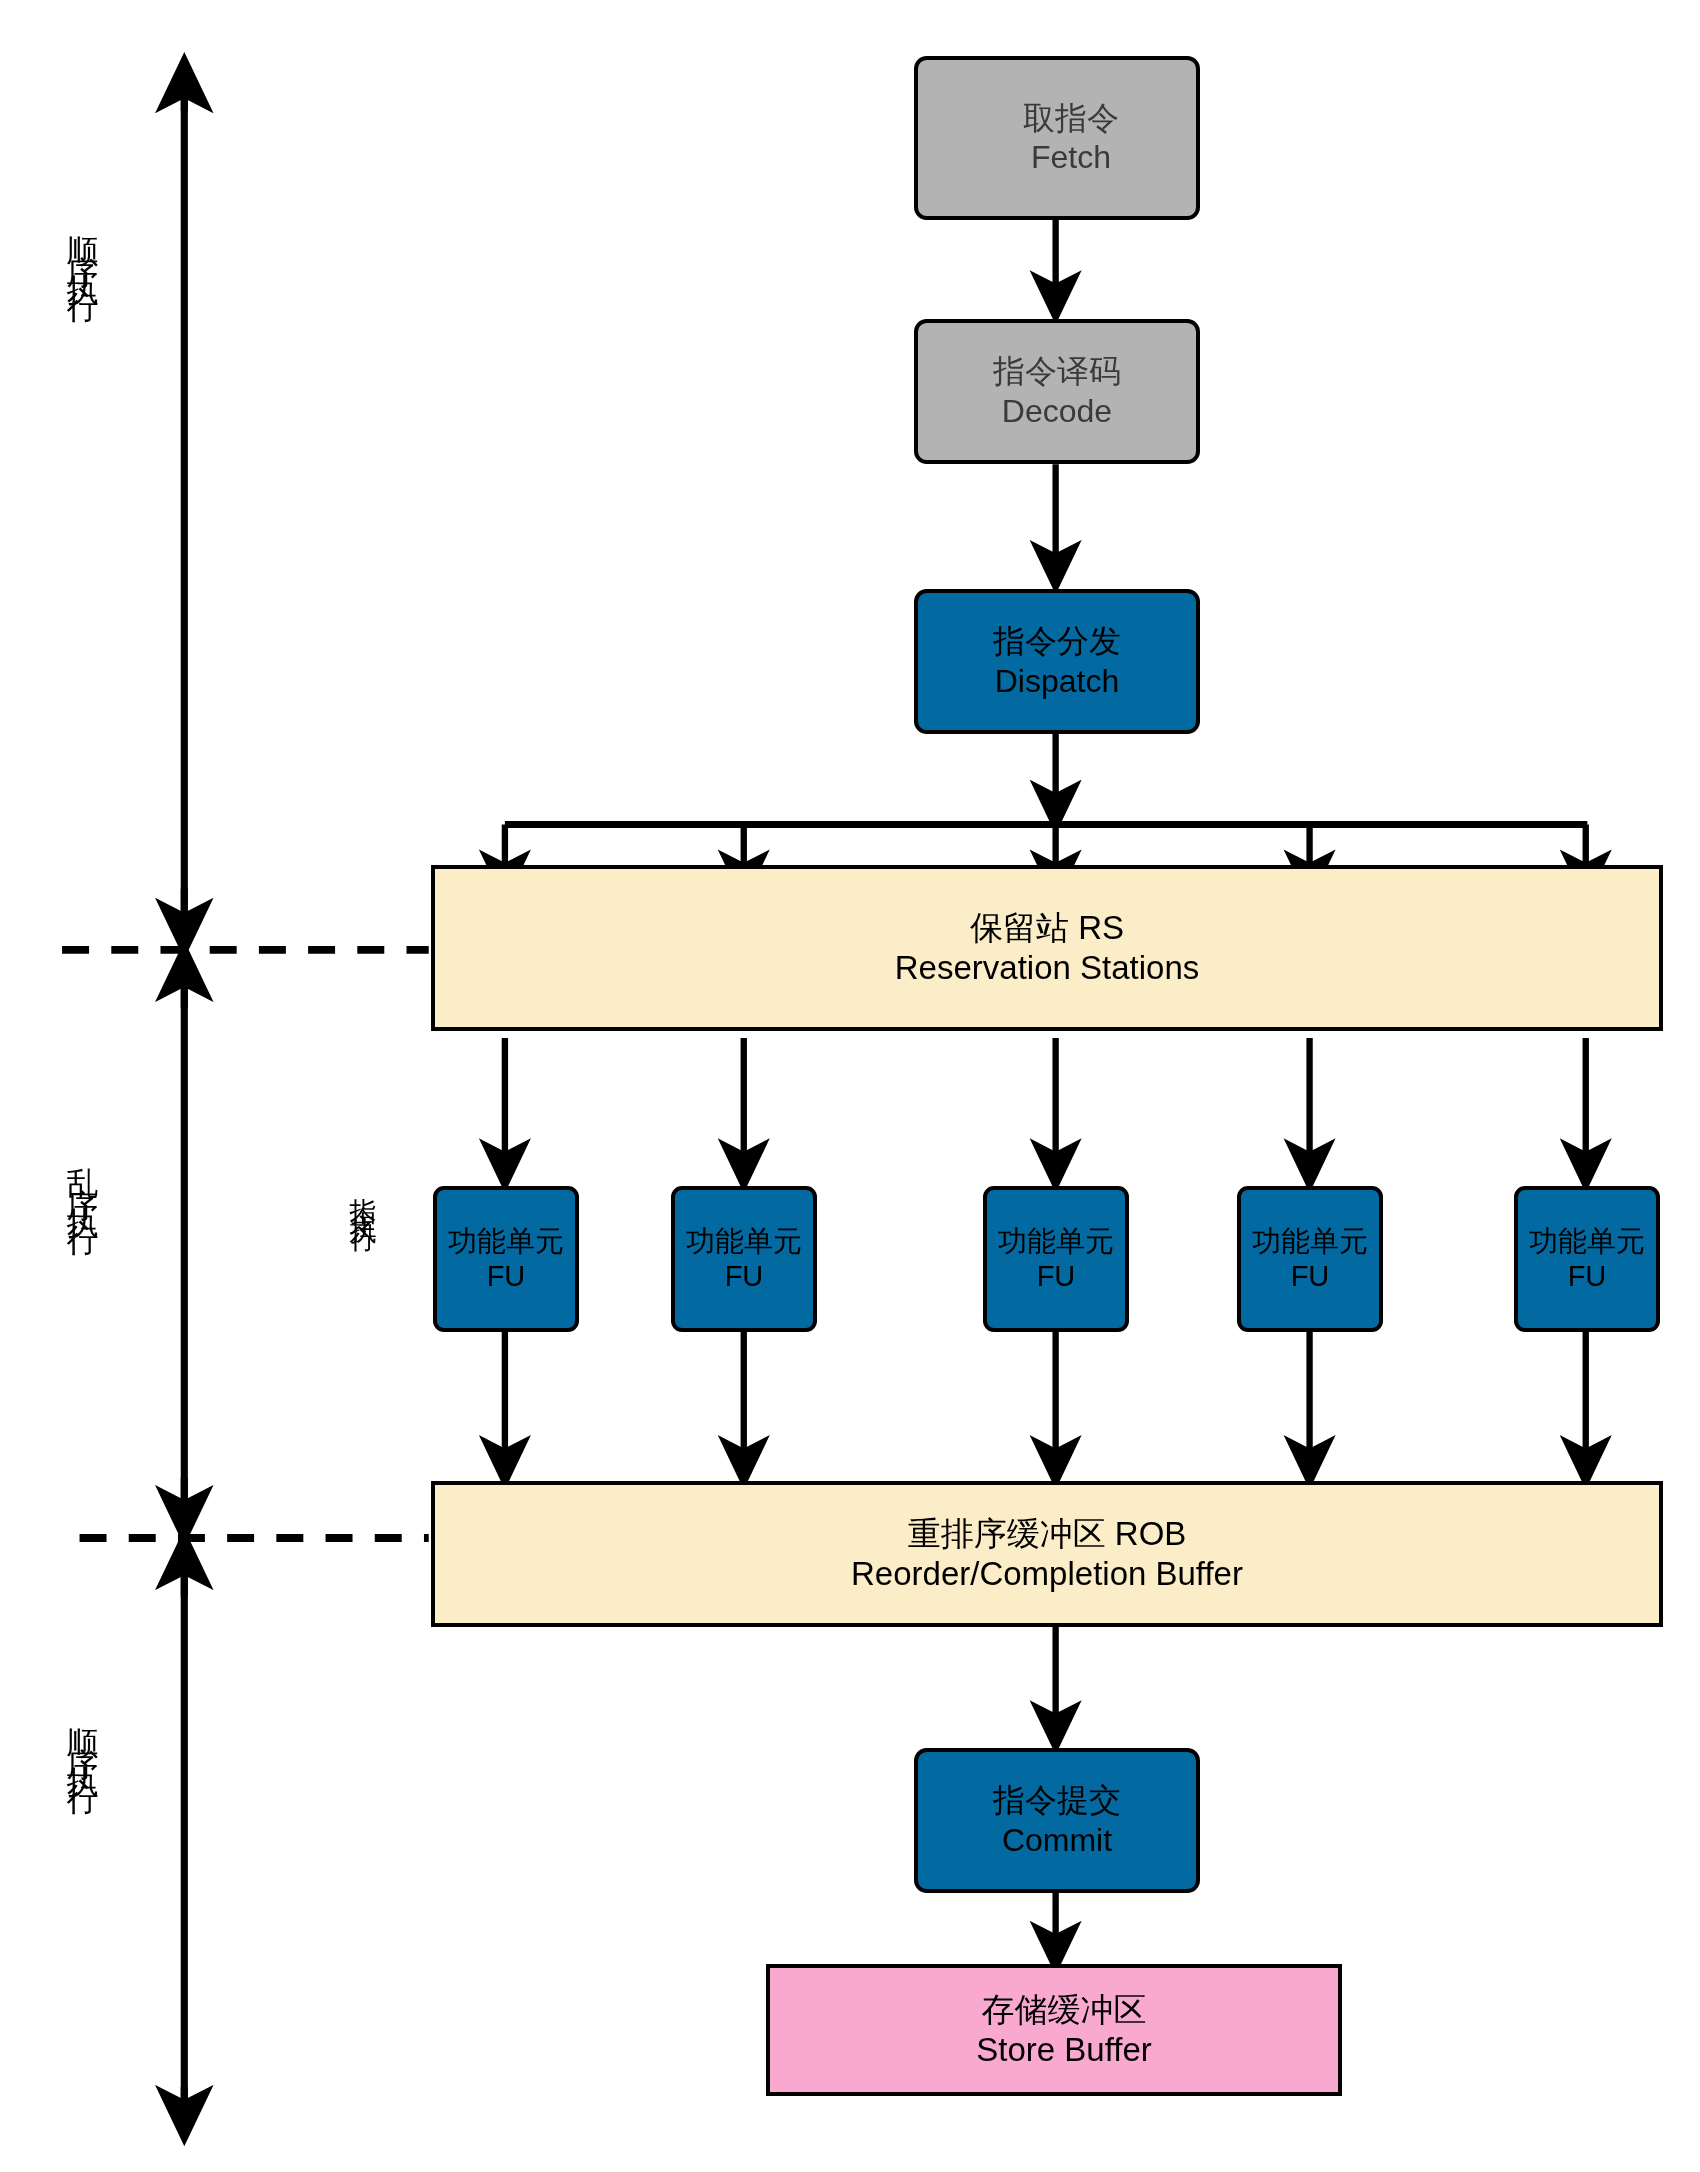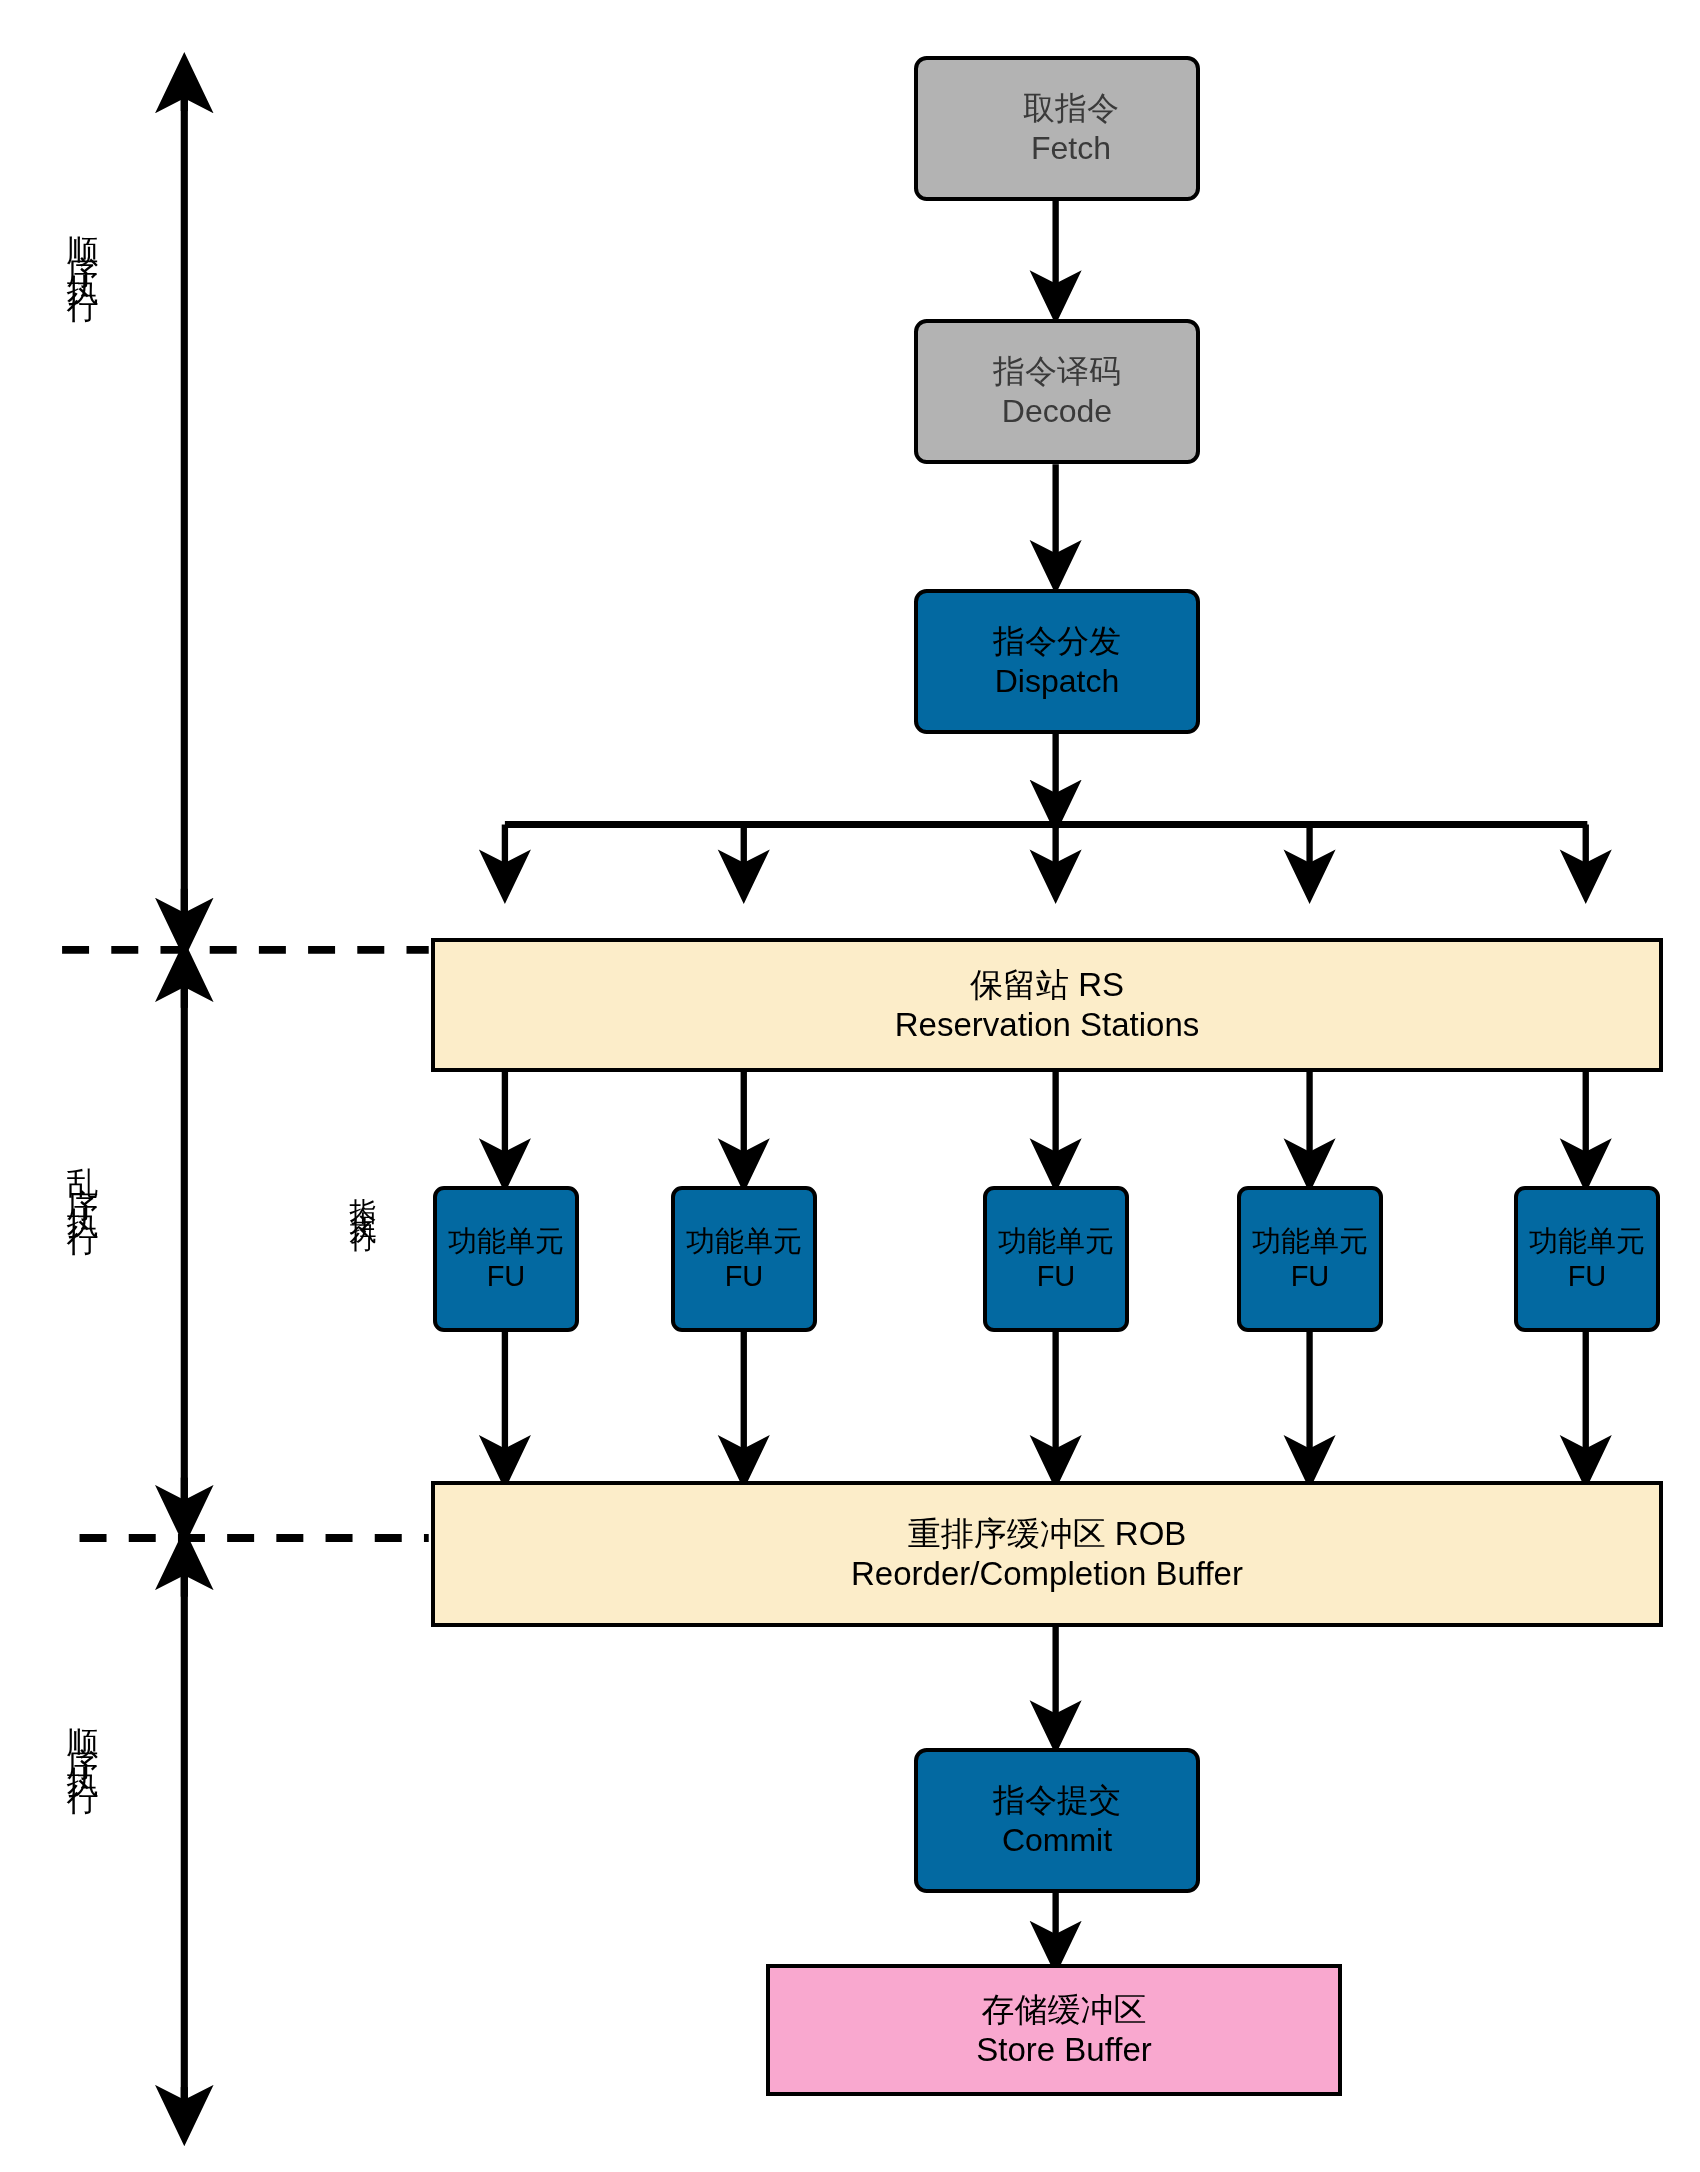--- a/index.html
+++ b/index.html
@@ -95,36 +95,36 @@
     <line x1="1330" y1="2048" x2="1330" y2="2200" stroke="#000" stroke-width="8" marker-end="url(#ah)"></line>
 
     <line x1="1330" y1="2380" x2="1330" y2="2478" stroke="#000" stroke-width="8" marker-end="url(#ah)"></line>
   </svg>
 
   <div class="vlabel" style="left:67px;top:210px;">顺序执行</div>
   <div class="vlabel" style="left:67px;top:1143px;">乱序执行</div>
   <div class="vlabel small" style="left:349px;top:1176px;">指令执行</div>
   <div class="vlabel" style="left:67px;top:1702px;">顺序执行</div>
 
-  <div class="node stage-gray" style="left:914px;top:56px;width:286px;height:145px;padding-left:28px;">
+  <div class="node stage-gray" style="left:914px;top:56px;width:286px;height:164px;padding-left:28px;">
     <span class="l1">取指令</span>
     <span class="l2">Fetch</span>
   </div>
 
   <div class="node stage-gray" style="left:914px;top:319px;width:286px;height:145px;">
     <span class="l1">指令译码</span>
     <span class="l2">Decode</span>
   </div>
 
   <div class="node stage-teal" style="left:914px;top:589px;width:286px;height:145px;">
     <span class="l1">指令分发</span>
     <span class="l2">Dispatch</span>
   </div>
 
-  <div class="node bar-cream" style="left:431px;top:938px;width:1232px;height:134px;">
+  <div class="node bar-cream" style="left:431px;top:865px;width:1232px;height:166px;">
     <span class="l1">保留站 RS</span>
     <span class="l2">Reservation Stations</span>
   </div>
 
   <div class="node stage-teal fu" style="left:433px;top:1186px;width:146px;height:146px;">
     <span class="l1">功能单元</span>
     <span class="l2">FU</span>
   </div>
   <div class="node stage-teal fu" style="left:671px;top:1186px;width:146px;height:146px;">
     <span class="l1">功能单元</span>

